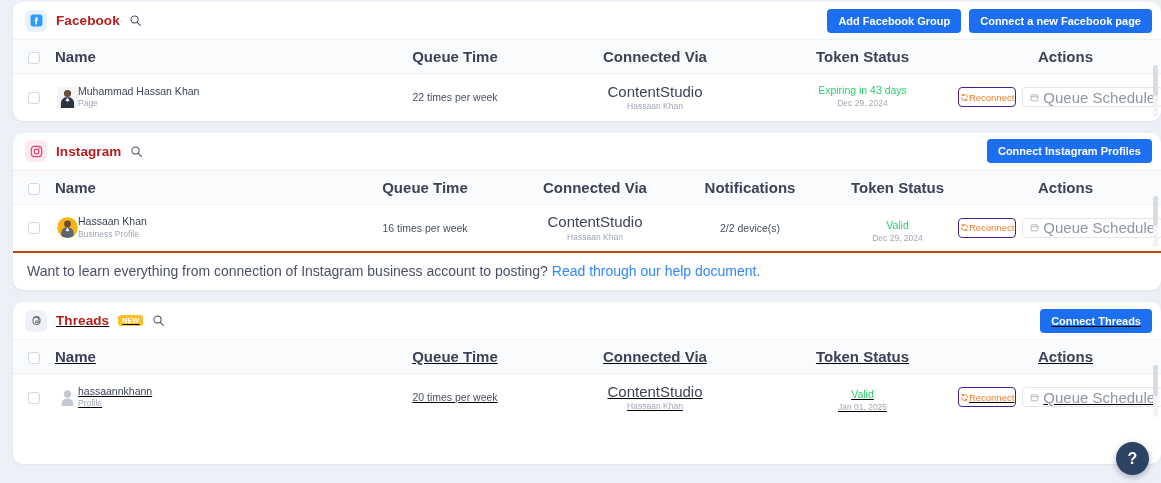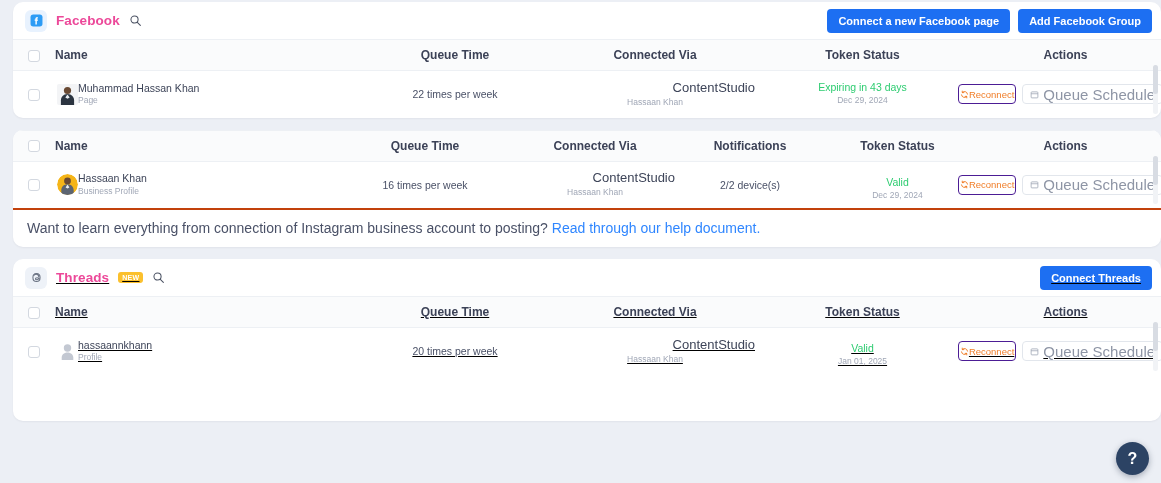--- a/index.html
+++ b/index.html
@@ -40,21 +40,21 @@
     border-radius: 6px;
     display: flex; align-items: center; justify-content: center;
     flex: 0 0 auto;
   }
   .plat-ico.fb { background: #e8f2fe; }
   .plat-ico.ig { background: #fdeaf0; }
   .plat-ico.th { background: #eef2f8; }
   .plat-title {
     font-size: 13.5px;
     font-weight: 700;
-    color: #ec4899;
+    color: #b91c1c;
     letter-spacing: .1px;
   }
   .badge-new {
     background: #fbc02d;
     color: #ffffff;
     font-size: 7px;
     font-weight: 700;
     padding: 2px 4px;
     border-radius: 3px;
     letter-spacing: .3px;
@@ -75,21 +75,21 @@
     line-height: 24px;
     cursor: pointer;
     white-space: nowrap;
     font-family: "Liberation Sans", sans-serif;
   }
 
   
   table.tbl { width: 100%; border-collapse: collapse; table-layout: fixed; }
   .tbl thead tr { background: #fafbfc; }
   .tbl th {
-    font-size: 12px;
+    font-size: 15px;
     font-weight: 700;
     color: #3c4257;
     padding: 8px 0;
     border-top: 1px solid #edf0f4;
     border-bottom: 1px solid #edf0f4;
     text-align: center;
     white-space: nowrap;
   }
   .tbl th.c-check { width: 42px; }
   .tbl th.c-name  { text-align: left; }
@@ -114,21 +114,21 @@
     vertical-align: middle;
   }
 
   .namecell { display: flex; align-items: center; gap: 0; text-align: left; padding-left: 2px; }
   .av { width: 21px; height: 21px; flex: 0 0 auto; overflow: hidden; position: relative; }
   .av.sq { border-radius: 2px; }
   .av.circ { border-radius: 50%; }
   .nm { font-size: 10.5px; color: #3d4458; line-height: 1.25; }
   .sub { font-size: 8.5px; color: #a0a7b6; line-height: 1.35; }
 
-  .prim { font-size: 13px; color: #3d4458; line-height: 1.3; text-align: right; }
+  .prim { font-size: 15px; color: #3d4458; line-height: 1.3; }
   .sec  { font-size: 8.5px; color: #a0a7b6; line-height: 1.4; }
   .ok   { color: #2ecc71; font-size: 10.5px; line-height: 1.3; margin-top: 8px; }
   .warn { color: #2ecc71; font-size: 10.5px; line-height: 1.3; }
 
   .actions { display: flex; align-items: center; justify-content: center; gap: 6px; }
   .btn-reconnect {
     border: 1px solid #4c1d95;
     color: #f07d28;
     background: #fff;
     border-radius: 4px;
@@ -215,22 +215,22 @@
         </span>
         <span class="plat-title">Facebook</span>
         <span class="search-ico">
           <svg width="13" height="13" viewBox="0 0 20 20" fill="none" stroke="#4b5263" stroke-width="1.6">
               <circle cx="8.5" cy="8.5" r="5.5"></circle>
               <line x1="12.8" y1="12.8" x2="17.5" y2="17.5" stroke-linecap="round"></line>
             </svg>
         </span>
       </div>
       <div class="sec-right">
+        <button class="btn-blue">Add Facebook Group</button>
         <button class="btn-blue">Connect a new Facebook page</button>
-        <button class="btn-blue">Add Facebook Group</button>
       </div>
     </div>
 
     <div class="tbl-wrap">
       <table class="tbl">
         <colgroup>
             <col style="width:42px">
             <col style="width:300px">
             <col style="width:200px">
             <col style="width:200px">
@@ -311,20 +311,41 @@
       </table>
       <div class="vtrack">
           <div class="vthumb"></div>
         </div>
     </div>
   </div>
 
   <div class="spacer" style="height:12px"></div>
 
   <div class="card">
+    <div class="sec-head">
+      <div class="sec-left">
+        <span class="plat-ico ig">
+          <svg width="13" height="13" viewBox="0 0 24 24" fill="none" stroke="#ef3e6d" stroke-width="2.2">
+              <rect x="2.5" y="2.5" width="19" height="19" rx="5.5"></rect>
+              <circle cx="12" cy="12" r="4.4"></circle>
+              <circle cx="17.6" cy="6.4" r="1.2" fill="#ef3e6d" stroke="none"></circle>
+            </svg>
+        </span>
+        <span class="plat-title">Instagram</span>
+        <span class="search-ico">
+          <svg width="13" height="13" viewBox="0 0 20 20" fill="none" stroke="#4b5263" stroke-width="1.6">
+              <circle cx="8.5" cy="8.5" r="5.5"></circle>
+              <line x1="12.8" y1="12.8" x2="17.5" y2="17.5" stroke-linecap="round"></line>
+            </svg>
+        </span>
+      </div>
+      <div class="sec-right">
+        <button class="btn-blue">Connect Instagram Profiles</button>
+      </div>
+    </div>
 
     <div class="tbl-wrap">
       <table class="tbl">
         <colgroup>
             <col style="width:42px">
             <col style="width:280px">
             <col style="width:180px">
             <col style="width:160px">
             <col style="width:150px">
             <col style="width:145px">

